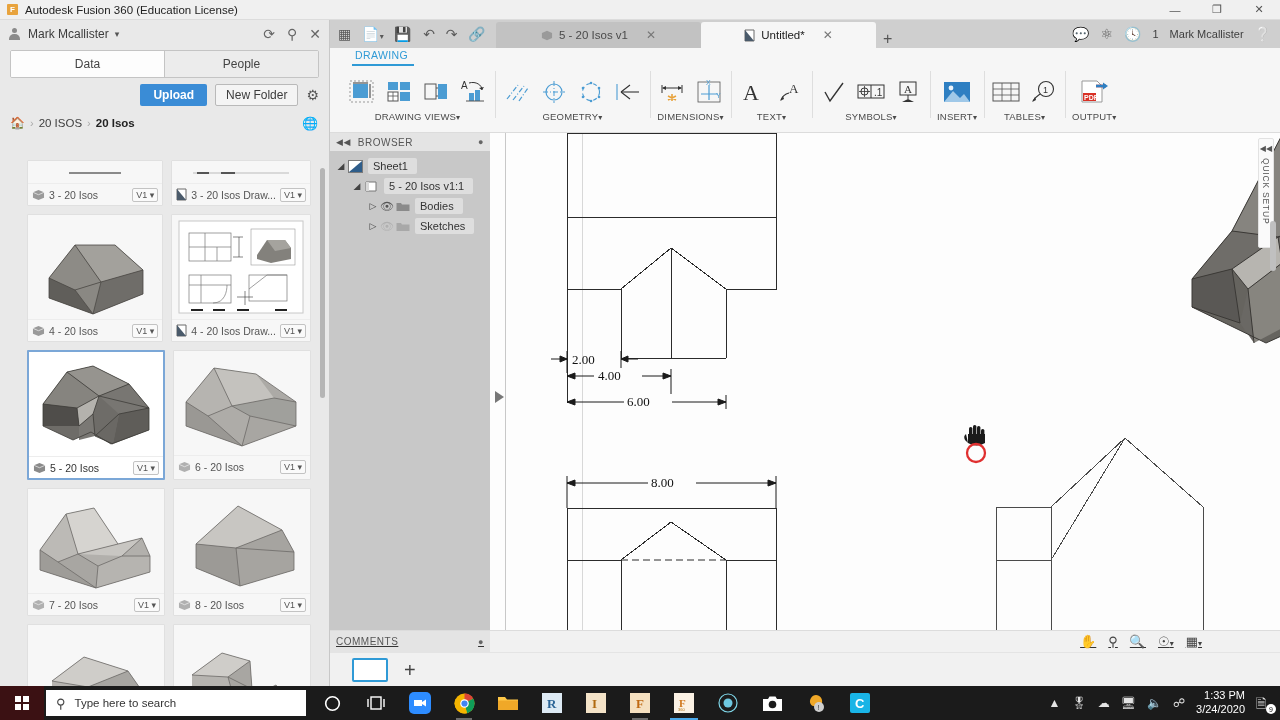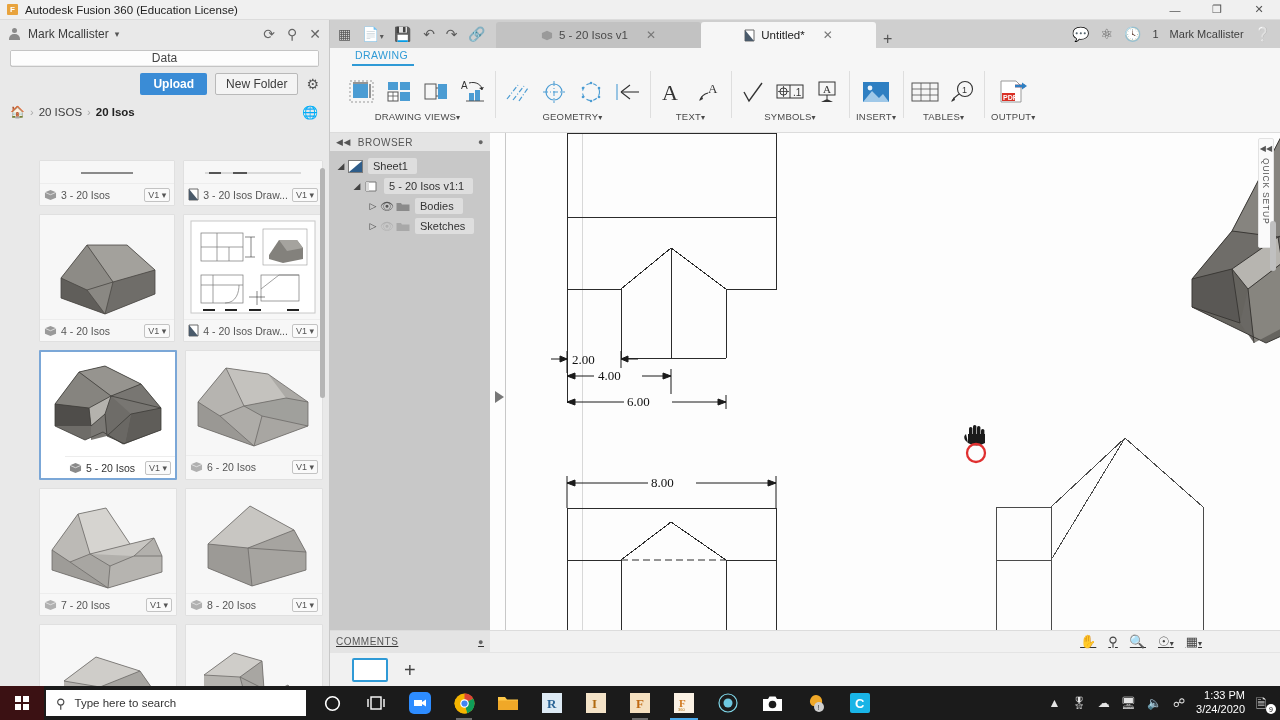--- a/index.html
+++ b/index.html
@@ -56,21 +56,21 @@
     width: 11px; height: 6px; border-radius: 5px 5px 0 0; background: #8a8a8a;
   }
   .dp-username { font-size: 12px; color: #3c3c3c; }
   .dp-caret { margin-left: 6px; font-size: 9px; color: #555; }
   .dp-icons { margin-left: auto; display: flex; gap: 12px; align-items: center; }
   .dp-icons .ic { color: #666; font-size: 14px; line-height: 1; cursor: pointer; }
 
   .dp-tabs {
     display: flex; margin: 2px 10px 0 10px;
     border: 1px solid #c4c4c4; border-radius: 2px; overflow: hidden;
-    background: #fff; height: 17px; flex-direction: column;
+    background: #fff; height: 28px;
   }
   .dp-tab {
     flex: 1; display: flex; align-items: center; justify-content: center;
     font-size: 12px; color: #444; background: #fdfdfd;
   }
   .dp-tab.inactive { background: #ececec; border-left: 1px solid #c4c4c4; }
 
   .dp-actions {
     height: 34px; display: flex; align-items: center;
     justify-content: flex-end; padding: 0 10px; gap: 8px;
@@ -91,39 +91,39 @@
     height: 22px; display: flex; align-items: center; padding: 0 10px;
     font-size: 11.5px; color: #444; gap: 5px;
   }
   .bc-home { font-size: 12px; color: #4a4a4a; }
   .bc-sep { color: #aaa; font-size: 11px; }
   .bc-item { color: #3e3e3e; }
   .bc-item.current { font-weight: bold; color: #222; }
   .bc-globe { margin-left: auto; font-size: 13px; color: #666; }
 
   .dp-grid {
-    position: absolute; top: 140px; left: 16px; width: 330px; height: 546px;
+    position: absolute; top: 140px; left: 4px; width: 330px; height: 546px;
     overflow: hidden; padding: 0 23px;
   }
   .dp-row { display: flex; gap: 8px; margin-bottom: 8px; }
   .card {
     width: 141px; background: #f7f7f7; border: 1px solid #e0e0e0;
     position: relative; border-radius: 1px;
   }
   .card.selected { background: #fff; border: 2px solid #7ba7d7; }
   .card-thumb {
     height: 104px; display: flex; align-items: center; justify-content: center;
     overflow: hidden; background: transparent;
   }
   .card-thumb.short { height: 22px; }
   .card-foot {
     height: 22px; display: flex; align-items: center; padding: 0 4px;
     font-size: 10.5px; color: #555; gap: 4px; border-top: 1px solid #ededed;
   }
-  .card.selected .card-foot { color: #333; margin-left: 24px; }
+  .card.selected .card-foot { color: #333; }
   .cube-ic { width: 13px; height: 12px; flex: 0 0 auto; }
   .dwg-ic { width: 11px; height: 13px; flex: 0 0 auto; }
   .card-name { white-space: nowrap; overflow: hidden; text-overflow: ellipsis; }
   .ver-pill {
     margin-left: auto; border: 1px solid #c3c3c3; background: #fafafa;
     font-size: 9px; color: #555; padding: 1px 3px; border-radius: 2px;
     white-space: nowrap;
   }
   .dp-scroll {
     position: absolute; right: 4px; top: 148px; width: 5px; height: 230px;
@@ -715,20 +715,43 @@
                 <path d="M6 13 L15 6 M6 13 L15 20" stroke="#333" stroke-width="1.1" fill="none"></path>
                 <path d="M2 5 L2 21" stroke="#4b9cd3" stroke-width="1.1"></path>
               </svg>
             </div>
           </div>
           <div class="glabel">
             <span>GEOMETRY</span><span class="car">▾</span>
           </div>
         </div>
 
+        <div class="rgroup">
+          <div class="ricons">
+            <div class="ricon">
+              <svg width="26" height="26" viewBox="0 0 26 26">
+                <path d="M3 6 L3 14 M23 6 L23 14" stroke="#333" stroke-width="1"></path>
+                <path d="M4 9 L22 9" stroke="#333" stroke-width="1"></path>
+                <path d="M3 9 L7 7 L7 11 Z M23 9 L19 7 L19 11 Z" fill="#333"></path>
+                <path d="M13 15 L13 22 M9 17 L17 21 M17 17 L9 21" stroke="#e8a33d" stroke-width="1.6"></path>
+              </svg>
+            </div>
+            <div class="ricon">
+              <svg width="26" height="26" viewBox="0 0 26 26">
+                <rect x="2" y="3" width="22" height="20" fill="none" stroke="#555" stroke-width=".8"></rect>
+                <path d="M13 6 L13 21 M5 15 L22 15" stroke="#4b9cd3" stroke-width="1.2"></path>
+                <text x="10" y="6" font-size="7" font-family="Liberation Sans" fill="#4b9cd3">X</text>
+                <text x="20" y="19" font-size="7" font-family="Liberation Sans" fill="#4b9cd3">Y</text>
+              </svg>
+            </div>
+          </div>
+          <div class="glabel">
+            <span>DIMENSIONS</span><span class="car">▾</span>
+          </div>
+        </div>
 
         <div class="rgroup">
           <div class="ricons">
             <div class="ricon">
               <svg width="26" height="26" viewBox="0 0 26 26">
                 <text x="3" y="21" font-size="22" font-family="Liberation Serif" fill="#333">A</text>
               </svg>
             </div>
             <div class="ricon">
               <svg width="26" height="26" viewBox="0 0 26 26">

